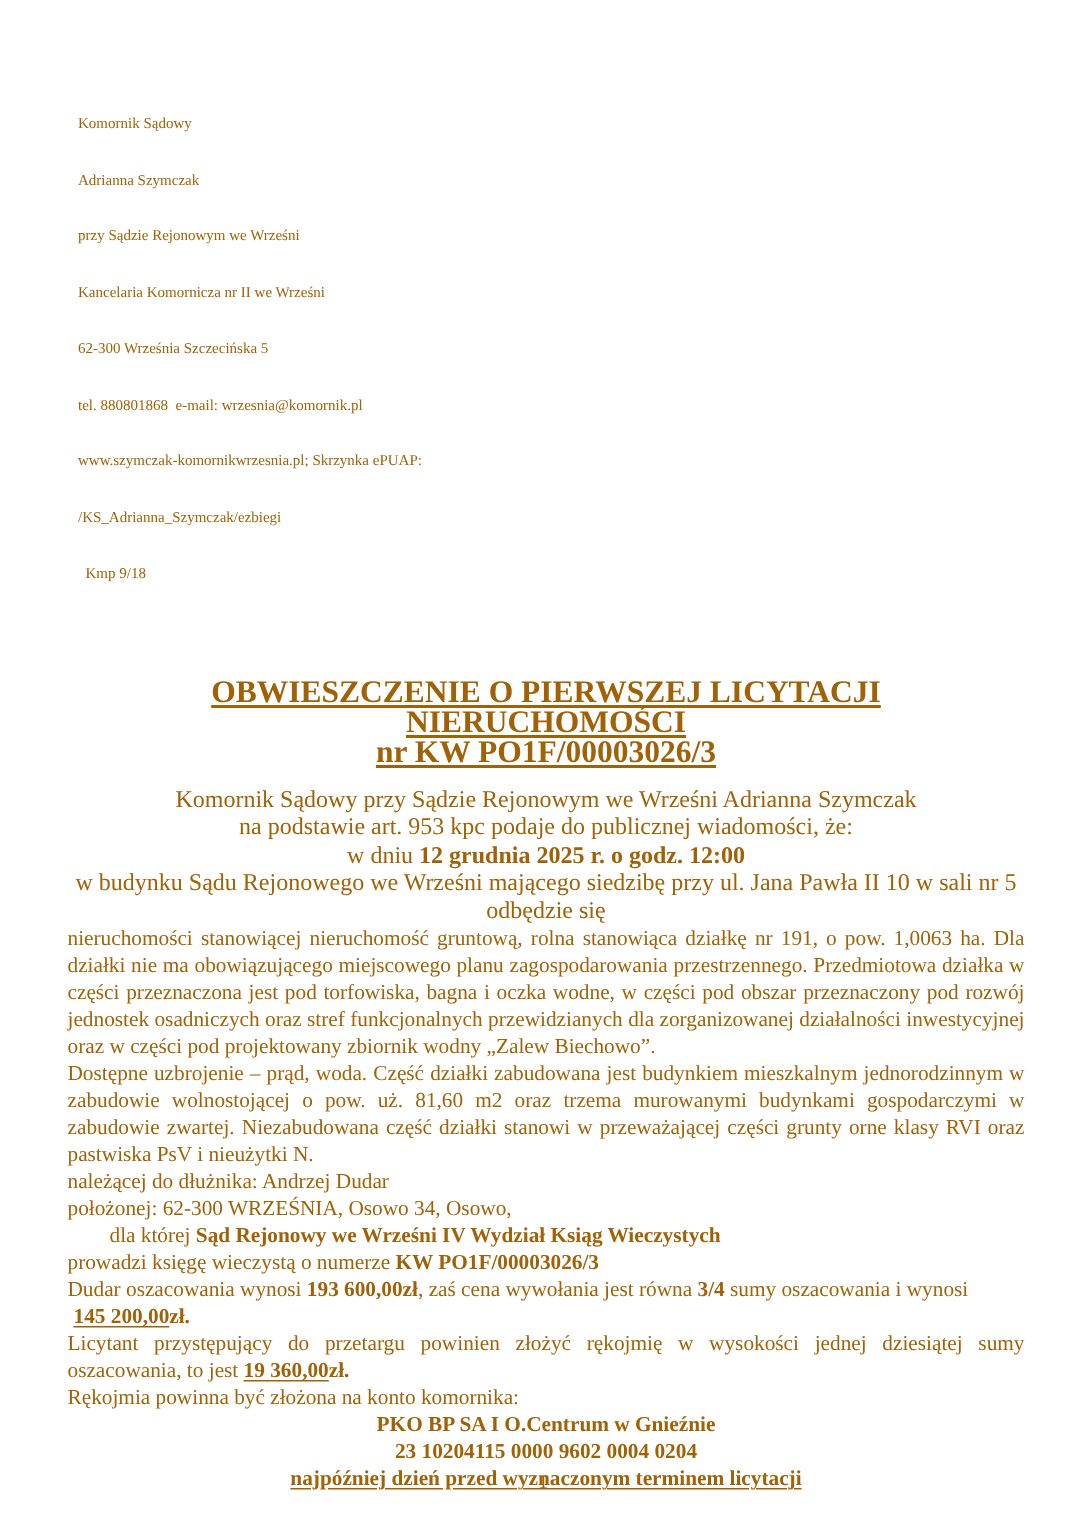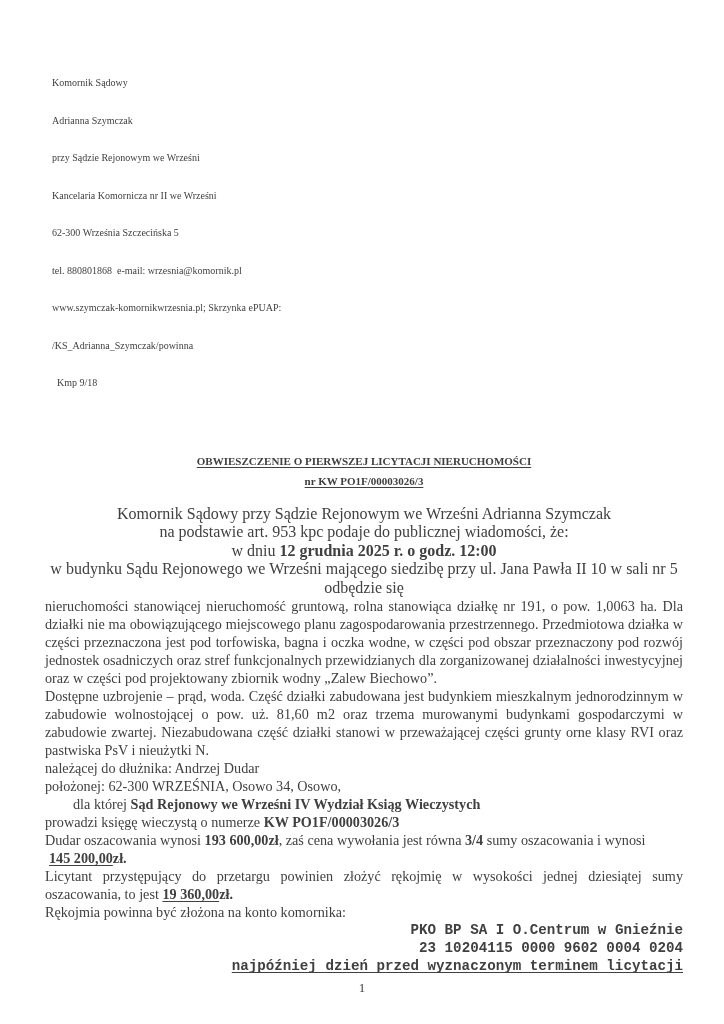--- a/index.html
+++ b/index.html
@@ -2,57 +2,57 @@
 <html><head>
 <meta charset="utf-8">
 <style>
   html, body { margin: 0; padding: 0; background: #808080; }
   .page {
     position: relative;
     width: 724px;
     height: 1024px;
     margin: 0 auto;
     background: #ffffff;
-    color: #404040;
+    color: #a16207;
     font-family: "Liberation Serif", "DejaVu Serif", serif;
     overflow: hidden;
     box-sizing: border-box;
     padding: 52px 41px 0 45px;
   }
   .header {
     margin-left: 7px;
     font-size: 10px;
     line-height: 12.5px;
     white-space: pre-wrap;
   }
   .header .kmp { padding-left: 5px; }
   .title-block {
     margin-top: 36px;
     text-align: center;
-    font-size: 11px;
+    font-size: 21px;
     line-height: 20px;
     font-weight: bold;
   }
   .title-block .u { text-decoration: underline; text-underline-offset: 2px; }
   .intro {
     margin-top: 14px;
     font-size: 16px;
     line-height: 18.6px;
     text-align: center;
   }
   .bodytext {
     font-size: 14.2px;
     line-height: 18px;
   }
   p { margin: 0; }
   .b { font-weight: bold; }
   .u { text-decoration: underline; text-underline-offset: 2px; }
   .biu { font-weight: bold; font-style: italic; text-decoration: underline; text-underline-offset: 2px; }
   .j { text-align: justify; }
-  .center { text-align: right; font-family: Liberation Mono, monospace; }
+  .center { text-align: center; }
   .indent { padding-left: 28px; }
   .amount-line { padding-left: 4px; }
   .pageno {
     position: absolute;
     bottom: 28px;
     left: 0;
     right: 0;
     text-align: center;
     font-size: 13px;
   }
@@ -63,21 +63,21 @@
 <div class="page">
 
   <div class="header">
     <div>Komornik Sądowy</div>
     <div>Adrianna Szymczak</div>
     <div>przy Sądzie Rejonowym we Wrześni</div>
     <div>Kancelaria Komornicza nr II we Wrześni</div>
     <div>62-300 Września Szczecińska 5</div>
     <div>tel. 880801868  e-mail: wrzesnia@komornik.pl</div>
     <div>www.szymczak-komornikwrzesnia.pl; Skrzynka ePUAP:</div>
-    <div>/KS_Adrianna_Szymczak/powinna</div>
+    <div>/KS_Adrianna_Szymczak/ezbiegi</div>
     <div class="kmp">Kmp 9/18</div>
   </div>
 
   <div class="title-block">
     <div><span class="u">OBWIESZCZENIE O PIERWSZEJ LICYTACJI NIERUCHOMOŚCI</span></div>
     <div><span class="u">nr KW PO1F/00003026/3</span></div>
   </div>
 
   <div class="intro">
     <div>Komornik Sądowy przy Sądzie Rejonowym we Wrześni Adrianna Szymczak</div>

